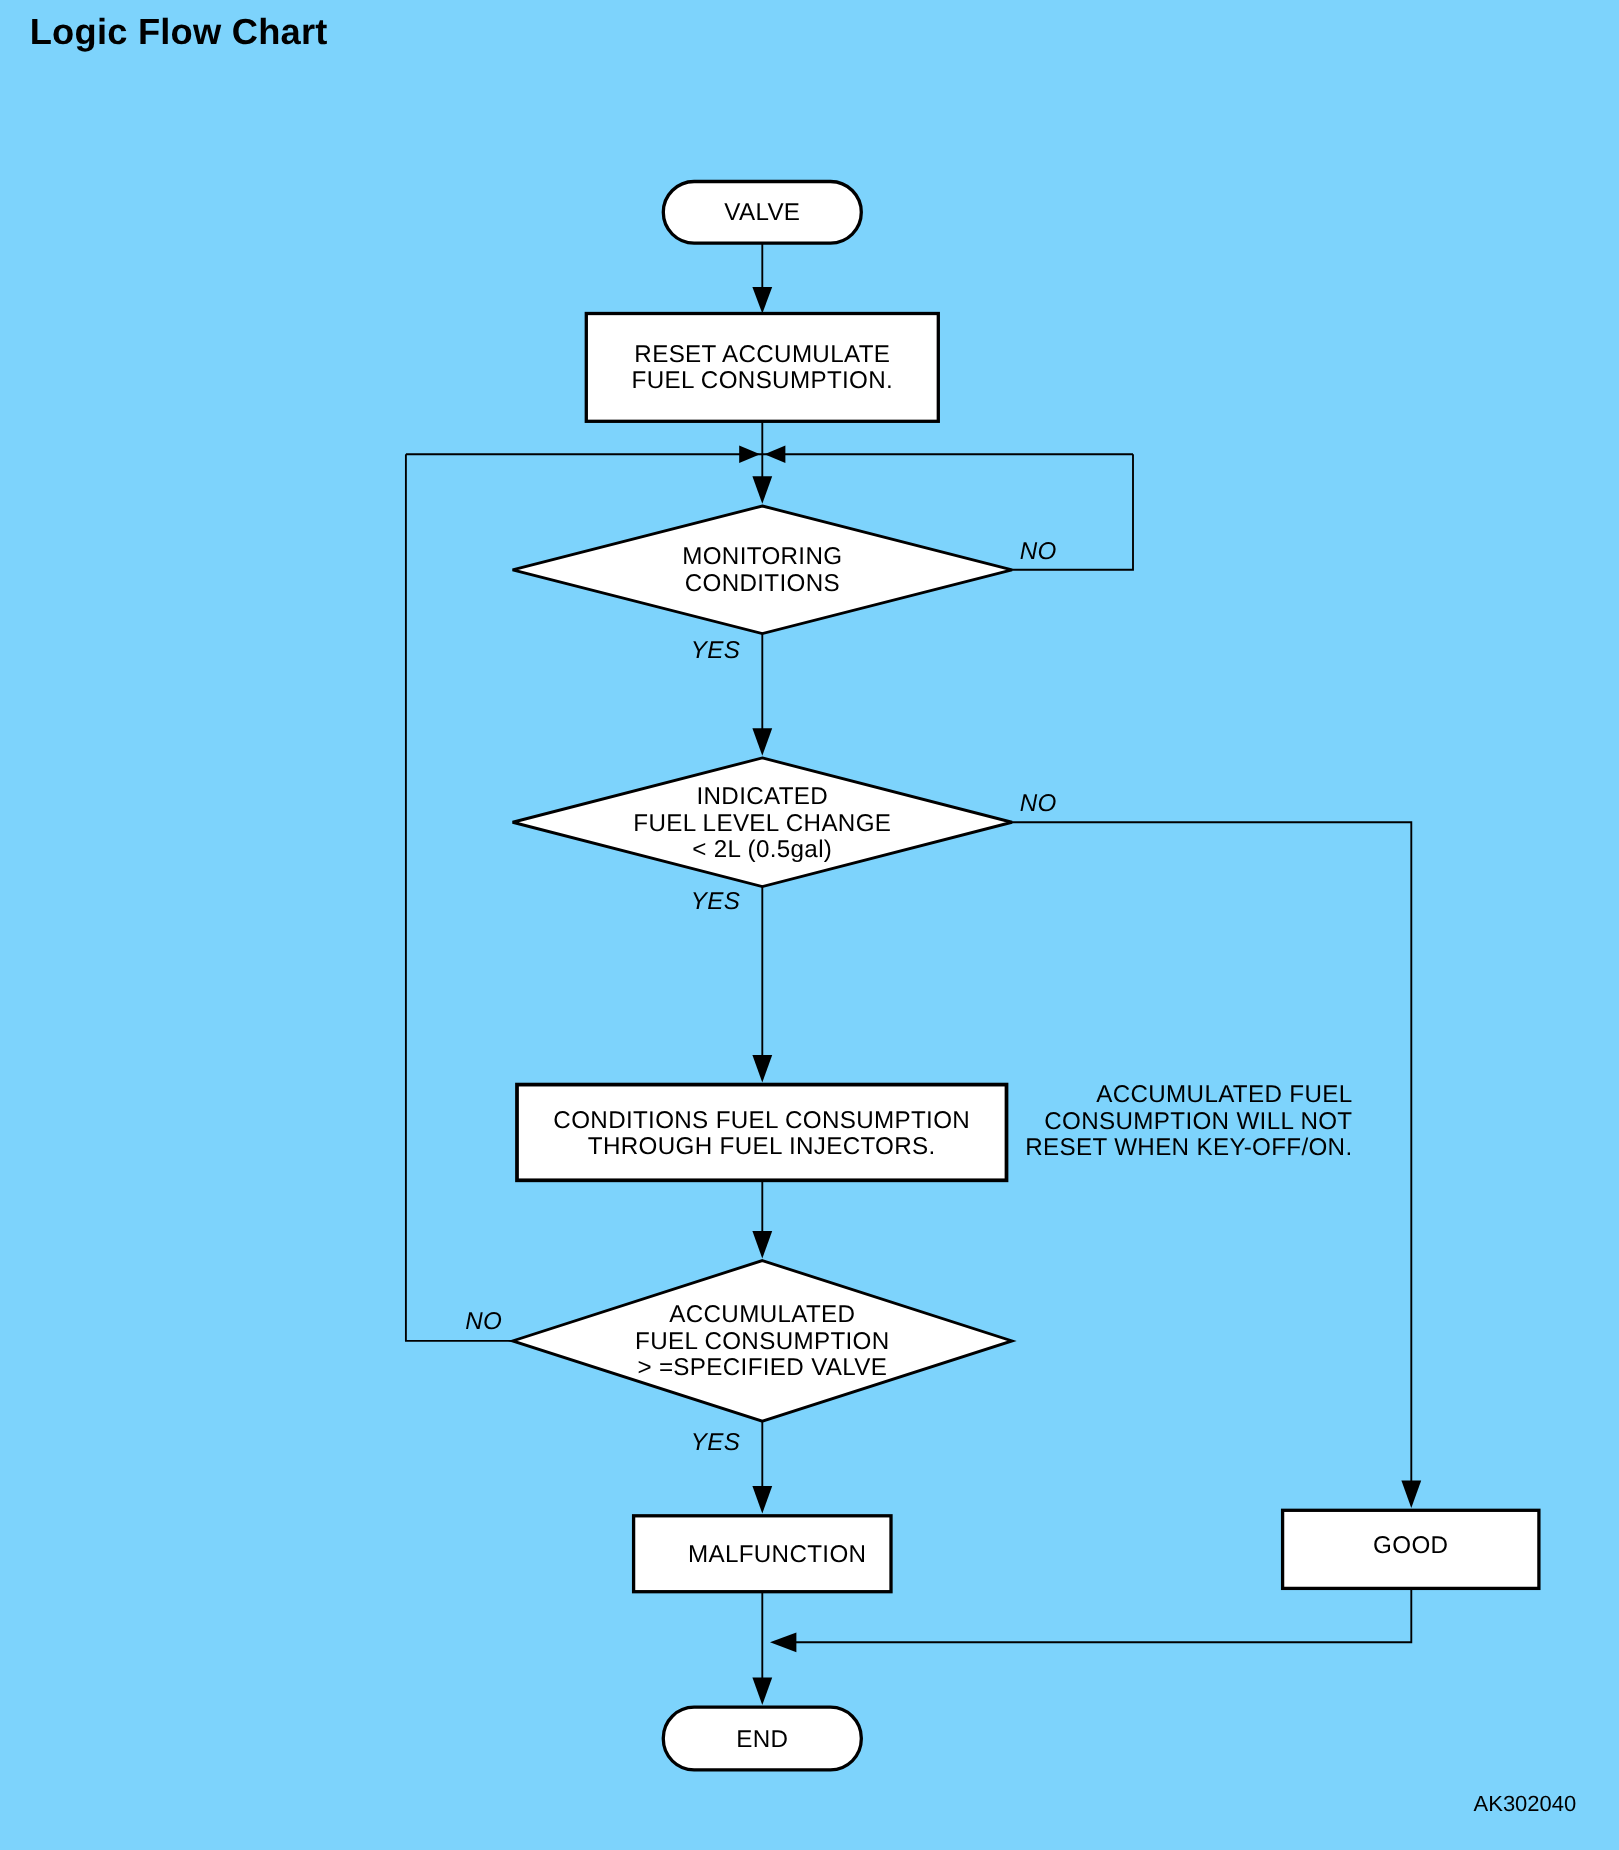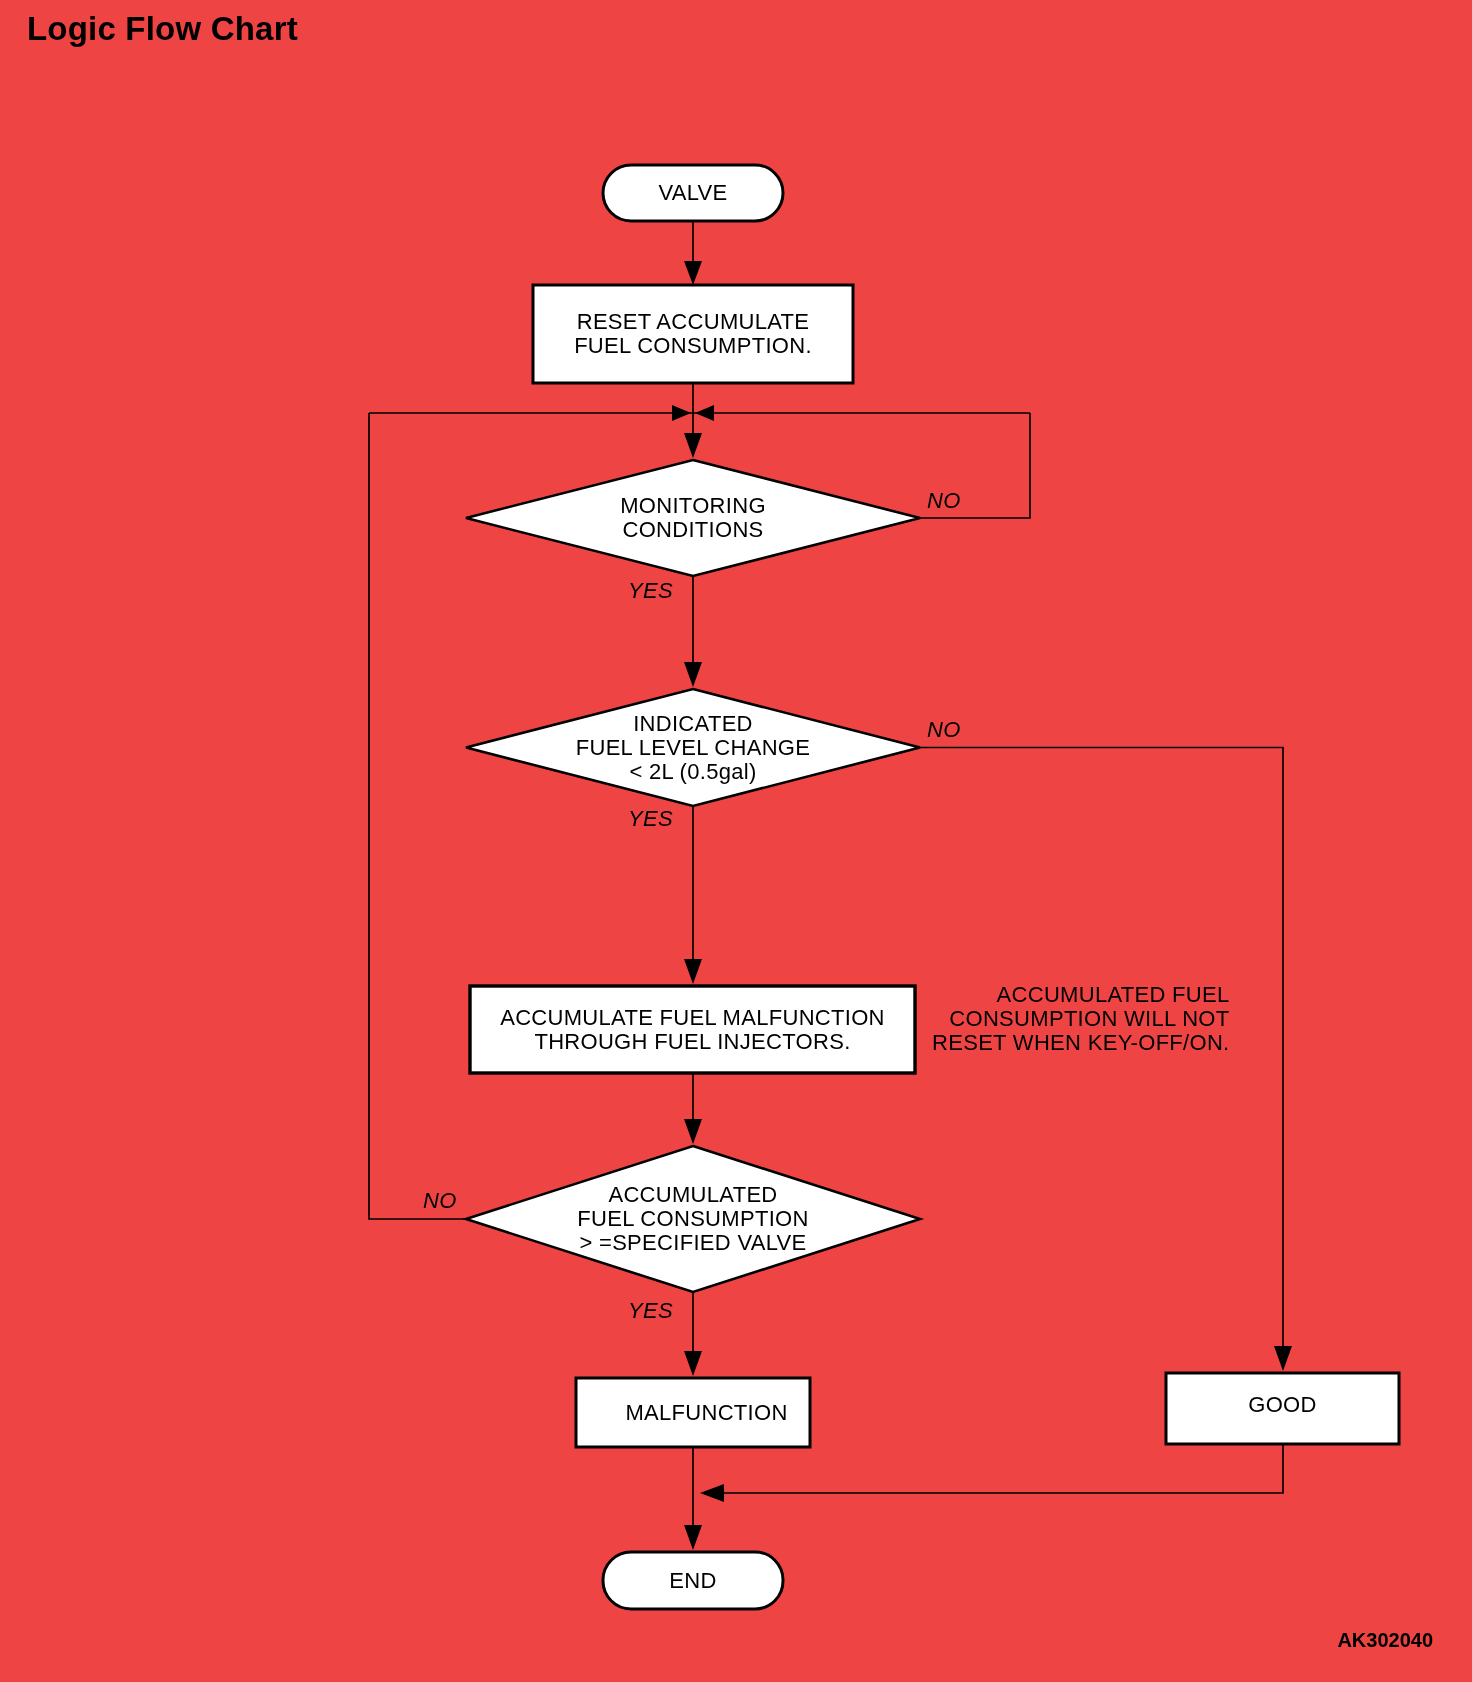--- a/index.html
+++ b/index.html
@@ -1,19 +1,19 @@
 <!DOCTYPE html>
 <html><head>
 <meta charset="utf-8">
 <style>
   html,body{margin:0;padding:0;background:#fff;}
   #page{
     position:relative;
     width:1472px;height:1682px;
-    background:#ef4444;
+    background:#7dd3fc;
     font-family:"Liberation Sans", sans-serif;
     color:#000;
     overflow:hidden;
   }
   #chart-svg{position:absolute;left:0;top:0;}
   .label{
     position:absolute;
     display:flex;align-items:center;justify-content:center;
     text-align:center;
     white-space:pre-line;
@@ -30,21 +30,21 @@
     letter-spacing:0.3px;
     font-style:italic;
   }
   #page-title{
     position:absolute;left:27px;top:10px;
     font-size:33px;font-weight:bold;letter-spacing:0.2px;
     white-space:nowrap;
   }
   #figure-code{
     position:absolute;left:1190px;top:1629px;width:243px;
-    font-size:20px;font-weight:bold;text-align:right;
+    font-size:20px;font-weight:normal;text-align:right;
     white-space:nowrap;
   }
 </style>
 </head>
 <body>
 
 <div id="page">
 
   <svg id="chart-svg" width="1472" height="1682" viewBox="0 0 1472 1682">
     <g fill="none" stroke="#000000" stroke-width="1.7">
@@ -112,21 +112,21 @@
 CONDITIONS</div>
   <div class="edge-label" style="left:927px;top:490px;">NO</div>
   <div class="edge-label" style="left:628px;top:580px;">YES</div>
 
   <div class="label" style="left:466px;top:689px;width:454px;height:117px;">INDICATED
 FUEL LEVEL CHANGE
 &lt; 2L (0.5gal)</div>
   <div class="edge-label" style="left:927px;top:719px;">NO</div>
   <div class="edge-label" style="left:628px;top:808px;">YES</div>
 
-  <div class="label" style="left:470px;top:986px;width:445px;height:87px;">ACCUMULATE FUEL MALFUNCTION
+  <div class="label" style="left:470px;top:986px;width:445px;height:87px;">CONDITIONS FUEL CONSUMPTION
 THROUGH FUEL INJECTORS.</div>
   <div class="label left" style="left:932px;top:983px;width:345px;height:72px;">ACCUMULATED FUEL
 CONSUMPTION WILL NOT
 RESET WHEN KEY-OFF/ON.</div>
 
   <div class="label" style="left:466px;top:1146px;width:454px;height:146px;">ACCUMULATED
 FUEL  CONSUMPTION
 &gt; =SPECIFIED VALVE</div>
   <div class="edge-label" style="left:423px;top:1190px;">NO</div>
   <div class="edge-label" style="left:628px;top:1300px;">YES</div>

